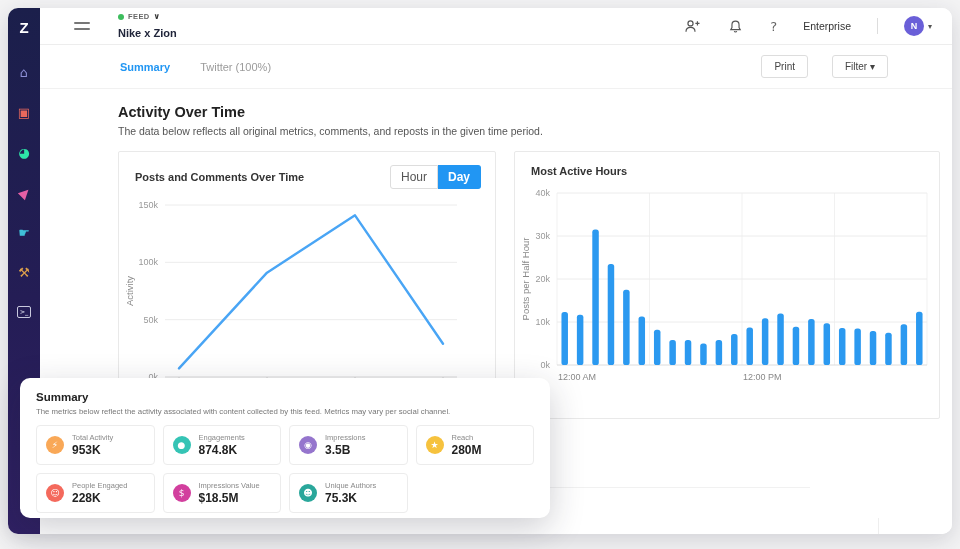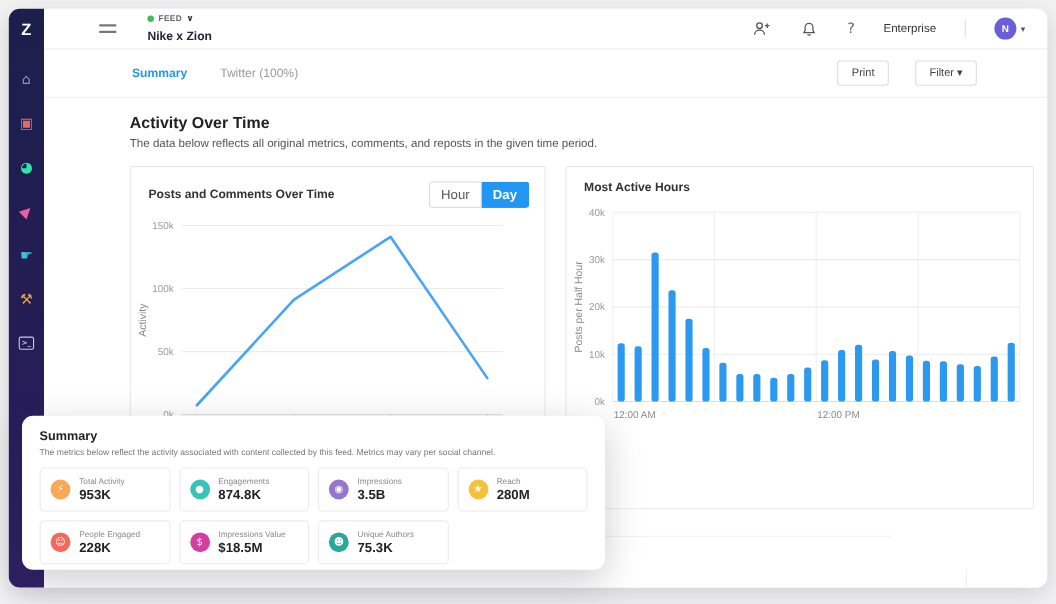--- a/index.html
+++ b/index.html
@@ -12,21 +12,21 @@
   .logo { height:38px; display:flex; align-items:center; justify-content:center; color:#fff; font-size:15px; font-weight:bold; width:100%; cursor:pointer; }
   .side-icons { display:flex; flex-direction:column; margin-top:6px; }
   .side-item { height:40px; width:32px; display:flex; align-items:center; justify-content:center; cursor:pointer; }
   .side-item .glyph { display:inline-block; font-size:13px; line-height:1; font-family:"DejaVu Sans",sans-serif; }
   .side-item .glyph[data-name="paper-plane-icon"] { transform:rotate(-45deg); }
   .side-item .glyph[data-name="terminal-icon"] { font-size:6.5px; font-weight:bold; border:1px solid #c9c9de; border-radius:2px; padding:2px 2px 1px 2px; letter-spacing:0; }
 
   
   .main { position:absolute; left:32px; top:0; right:0; bottom:0; border-radius:0 10px 10px 0; background:#fff; }
 
-  .topbar { height:37px; border-bottom:1px solid #ededed; display:flex; align-items:center; padding:0 20px 0 50px; }
+  .topbar { height:37px; border-bottom:1px solid #ededed; display:flex; align-items:center; padding:0 20px 0 34px; }
   .hamburger { width:16px; cursor:pointer; margin-right:28px; }
   .hamburger i { display:block; height:2px; background:#777; border-radius:1px; margin:4px 0; }
   .feed-block { line-height:1.1; }
   .feed-top { display:flex; align-items:center; gap:4px; cursor:pointer; }
   .feed-dot { width:6px; height:6px; border-radius:50%; }
   .feed-label { font-size:7.5px; font-weight:bold; color:#666; letter-spacing:.4px; }
   .feed-caret { font-size:8px; color:#333; font-weight:bold; }
   .feed-name { font-size:11px; font-weight:bold; color:#20253a; margin-top:6px; }
   .top-right { margin-left:auto; display:flex; align-items:center; gap:26px; }
   .icon-btn { cursor:pointer; display:flex; align-items:center; color:#555; }
@@ -45,21 +45,21 @@
   .toolbar-btns { margin-left:auto; display:flex; gap:8px; }
   .btn { background:#fff; border:1px solid #ddd; border-radius:3px; font-size:10px; color:#444; padding:5px 12px; cursor:pointer; font-family:inherit;margin-left:16px; }
 
   .content { padding:15px 12px 0 78px; }
   .section-title { font-size:14.5px; font-weight:bold; color:#222; }
   .section-sub { font-size:10.5px; color:#555; margin-top:5px; }
 
   .cards-row { display:flex; gap:18px; margin-top:14px; }
   .chart-card { background:#fff; border:1px solid #e9e9e9; border-radius:2px; }
   .card-left { width:429px; height:276px; }
-  .card-right { flex:1; height:312px; }
+  .card-right { flex:1; height:268px; }
   .card-head { display:flex; align-items:center; padding:13px 14px 2px 16px; }
   .card-title { font-size:11px; font-weight:bold; color:#333; }
   .toggle { margin-left:auto; display:flex; }
   .toggle-opt { font-size:12px; color:#555; border:1px solid #ddd; padding:4px 10px; background:#fff; cursor:pointer; }
   .toggle-opt:first-child { border-radius:3px 0 0 3px; }
   .toggle-opt:last-child { border-radius:0 3px 3px 0; border-left:none; }
   .toggle-opt.active { background:#2196f3; border-color:#2196f3; color:#fff; font-weight:bold; }
   .chart-body { position:relative; }
   .chart-body svg text { font-family:"Liberation Sans",sans-serif; }
 

